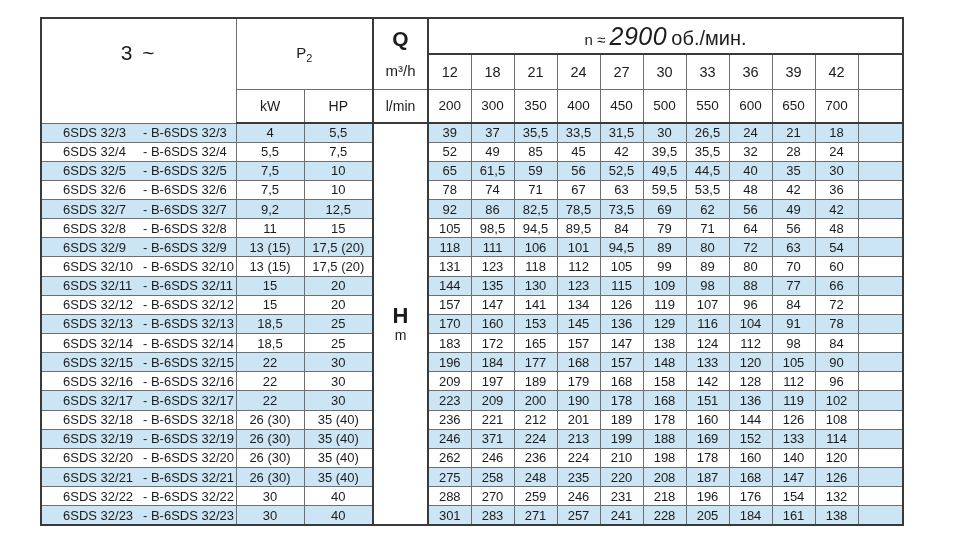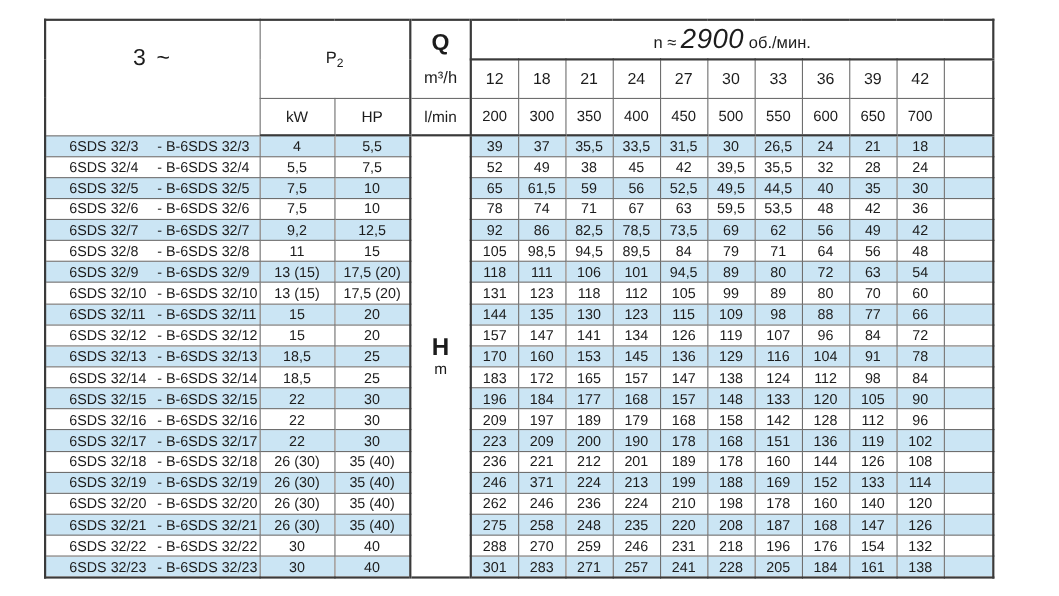--- a/index.html
+++ b/index.html
@@ -21,21 +21,21 @@
   td.p2-cell sub { font-size: 11px; }
   td.qcol { border-left: 2px solid var(--frame, #3a3a3a); border-right: 2px solid var(--frame, #3a3a3a); }
   td.q-cell { padding: 0; }
   .q-inner { display: flex; flex-direction: column; justify-content: space-between;
     align-items: center; height: 68px; padding: 7px 0 9px; }
   .q-label { font-weight: bold; font-size: 21px; }
   .q-unit { font-size: 15px; }
   td.n-cell { border-bottom: 2px solid var(--frame, #3a3a3a); font-size: 15px; }
   .n-prefix { font-size: 15px; }
   .n-value { font-size: 25px; letter-spacing: 0.5px; font-style: italic; }
-  .n-suffix { font-size: 15px; }
+  .n-suffix { font-size: 20px; }
   td.m3h-cell { font-size: 14.5px; }
   td.unit-cell { font-size: 14px; margin-top: 16px; }
   td.lmin-cell { font-size: 13.5px; }
   
   tbody tr { height: 19.15px; }
   tbody td { font-size: 13px; }
   tbody tr:nth-child(odd) td { background: var(--row-band, #cbe5f4); }
   td.h-cell { background: #ffffff !important; padding: 0; }
   .h-inner { display: flex; flex-direction: column; align-items: center; justify-content: center; gap: 1px; }
   .h-label { font-weight: bold; font-size: 22px; line-height: 22px; }
@@ -134,21 +134,21 @@
             <td class="val-cell">21</td>
             <td class="val-cell">18</td>
             <td class="val-cell"></td>
           </tr>
           <tr>
             <td class="name-cell"><span class="m1">6SDS 32/4</span><span class="m2">- B-6SDS 32/4</span></td>
             <td class="kw-cell">5,5</td>
             <td class="hp-cell">7,5</td>
             <td class="val-cell">52</td>
             <td class="val-cell">49</td>
-            <td class="val-cell">38</td>
+            <td class="val-cell">85</td>
             <td class="val-cell">45</td>
             <td class="val-cell">42</td>
             <td class="val-cell">39,5</td>
             <td class="val-cell">35,5</td>
             <td class="val-cell">32</td>
             <td class="val-cell">28</td>
             <td class="val-cell">24</td>
             <td class="val-cell"></td>
           </tr>
           <tr>

